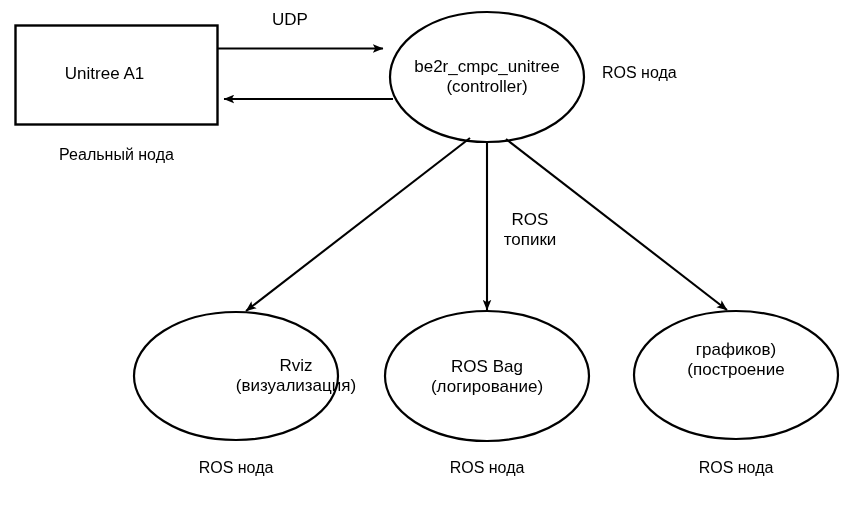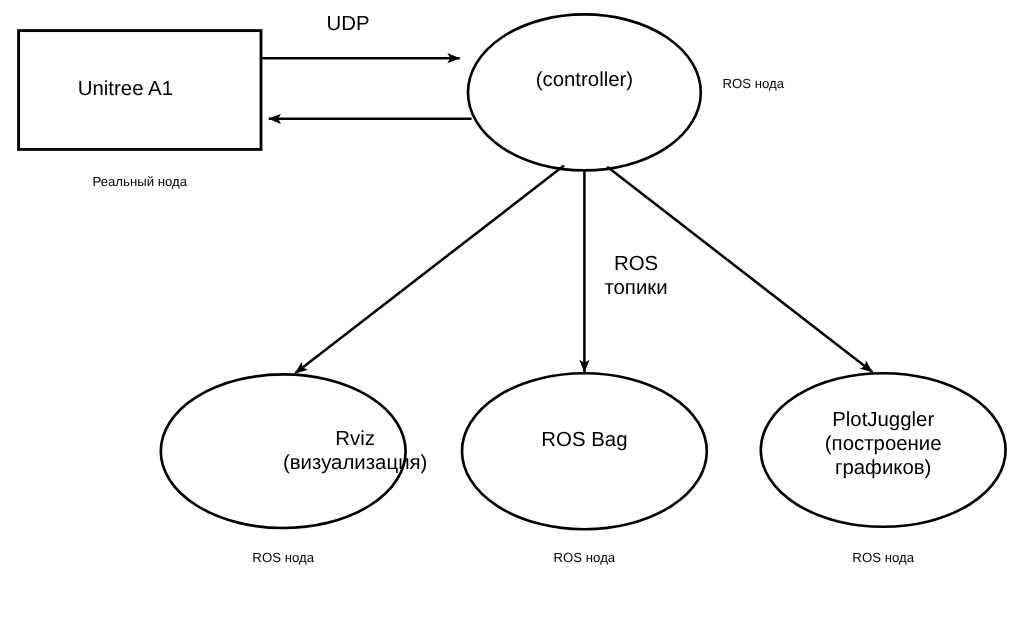--- a/index.html
+++ b/index.html
@@ -30,21 +30,21 @@
     text-align: center;
     line-height: 1.18;
     font-size: 17px;
     color: #000000;
     white-space: nowrap;
     pointer-events: none;
   }
   .caption-text {
     position: absolute;
     text-align: center;
-    font-size: 11px;
+    font-size: 16px;
     color: #000000;
     white-space: nowrap;
   }
   .edge-label {
     position: absolute;
     text-align: center;
     font-size: 17px;
     color: #000000;
     white-space: nowrap;
     line-height: 1.2;
@@ -86,20 +86,21 @@
 
   <div class="node-text" style="left:15px; top:64px; width:179px;">
     <span class="tl">Unitree A1</span>
   </div>
 
   <div class="caption-text" style="left:25px; top:146px; width:183px;">
     <span>Реальный нода</span>
   </div>
 
   <div class="node-text" style="left:387px; top:57px; width:200px;">
+    <span class="tl">be2r_cmpc_unitree</span>
     <span class="tl">(controller)</span>
   </div>
 
   <div class="caption-text" style="left:602px; top:64px; width:110px; text-align:left;">
     <span>ROS нода</span>
   </div>
 
   <div class="edge-label" style="left:240px; top:10px; width:100px;">
     <span>UDP</span>
   </div>
@@ -112,27 +113,27 @@
   <div class="node-text" style="left:136px; top:356px; width:224px;margin-left:48px;">
     <span class="tl">Rviz</span>
     <span class="tl">(визуализация)</span>
   </div>
   <div class="caption-text" style="left:146px; top:459px; width:180px;">
     <span>ROS нода</span>
   </div>
 
   <div class="node-text" style="left:387px; top:357px; width:200px;">
     <span class="tl">ROS Bag</span>
+    <span class="tl">(логирование)</span>
   </div>
   <div class="caption-text" style="left:397px; top:459px; width:180px;">
     <span>ROS нода</span>
   </div>
 
   <div class="node-text" style="left:636px; top:340px; width:200px;">
-    <span class="tl">PlotJuggler</span>
+    <span class="tl">графиков)</span>
     <span class="tl">(построение</span>
-    <span class="tl">графиков)</span>
   </div>
   <div class="caption-text" style="left:646px; top:459px; width:180px;">
     <span>ROS нода</span>
   </div>
 
 </div>
 
 </body></html>

